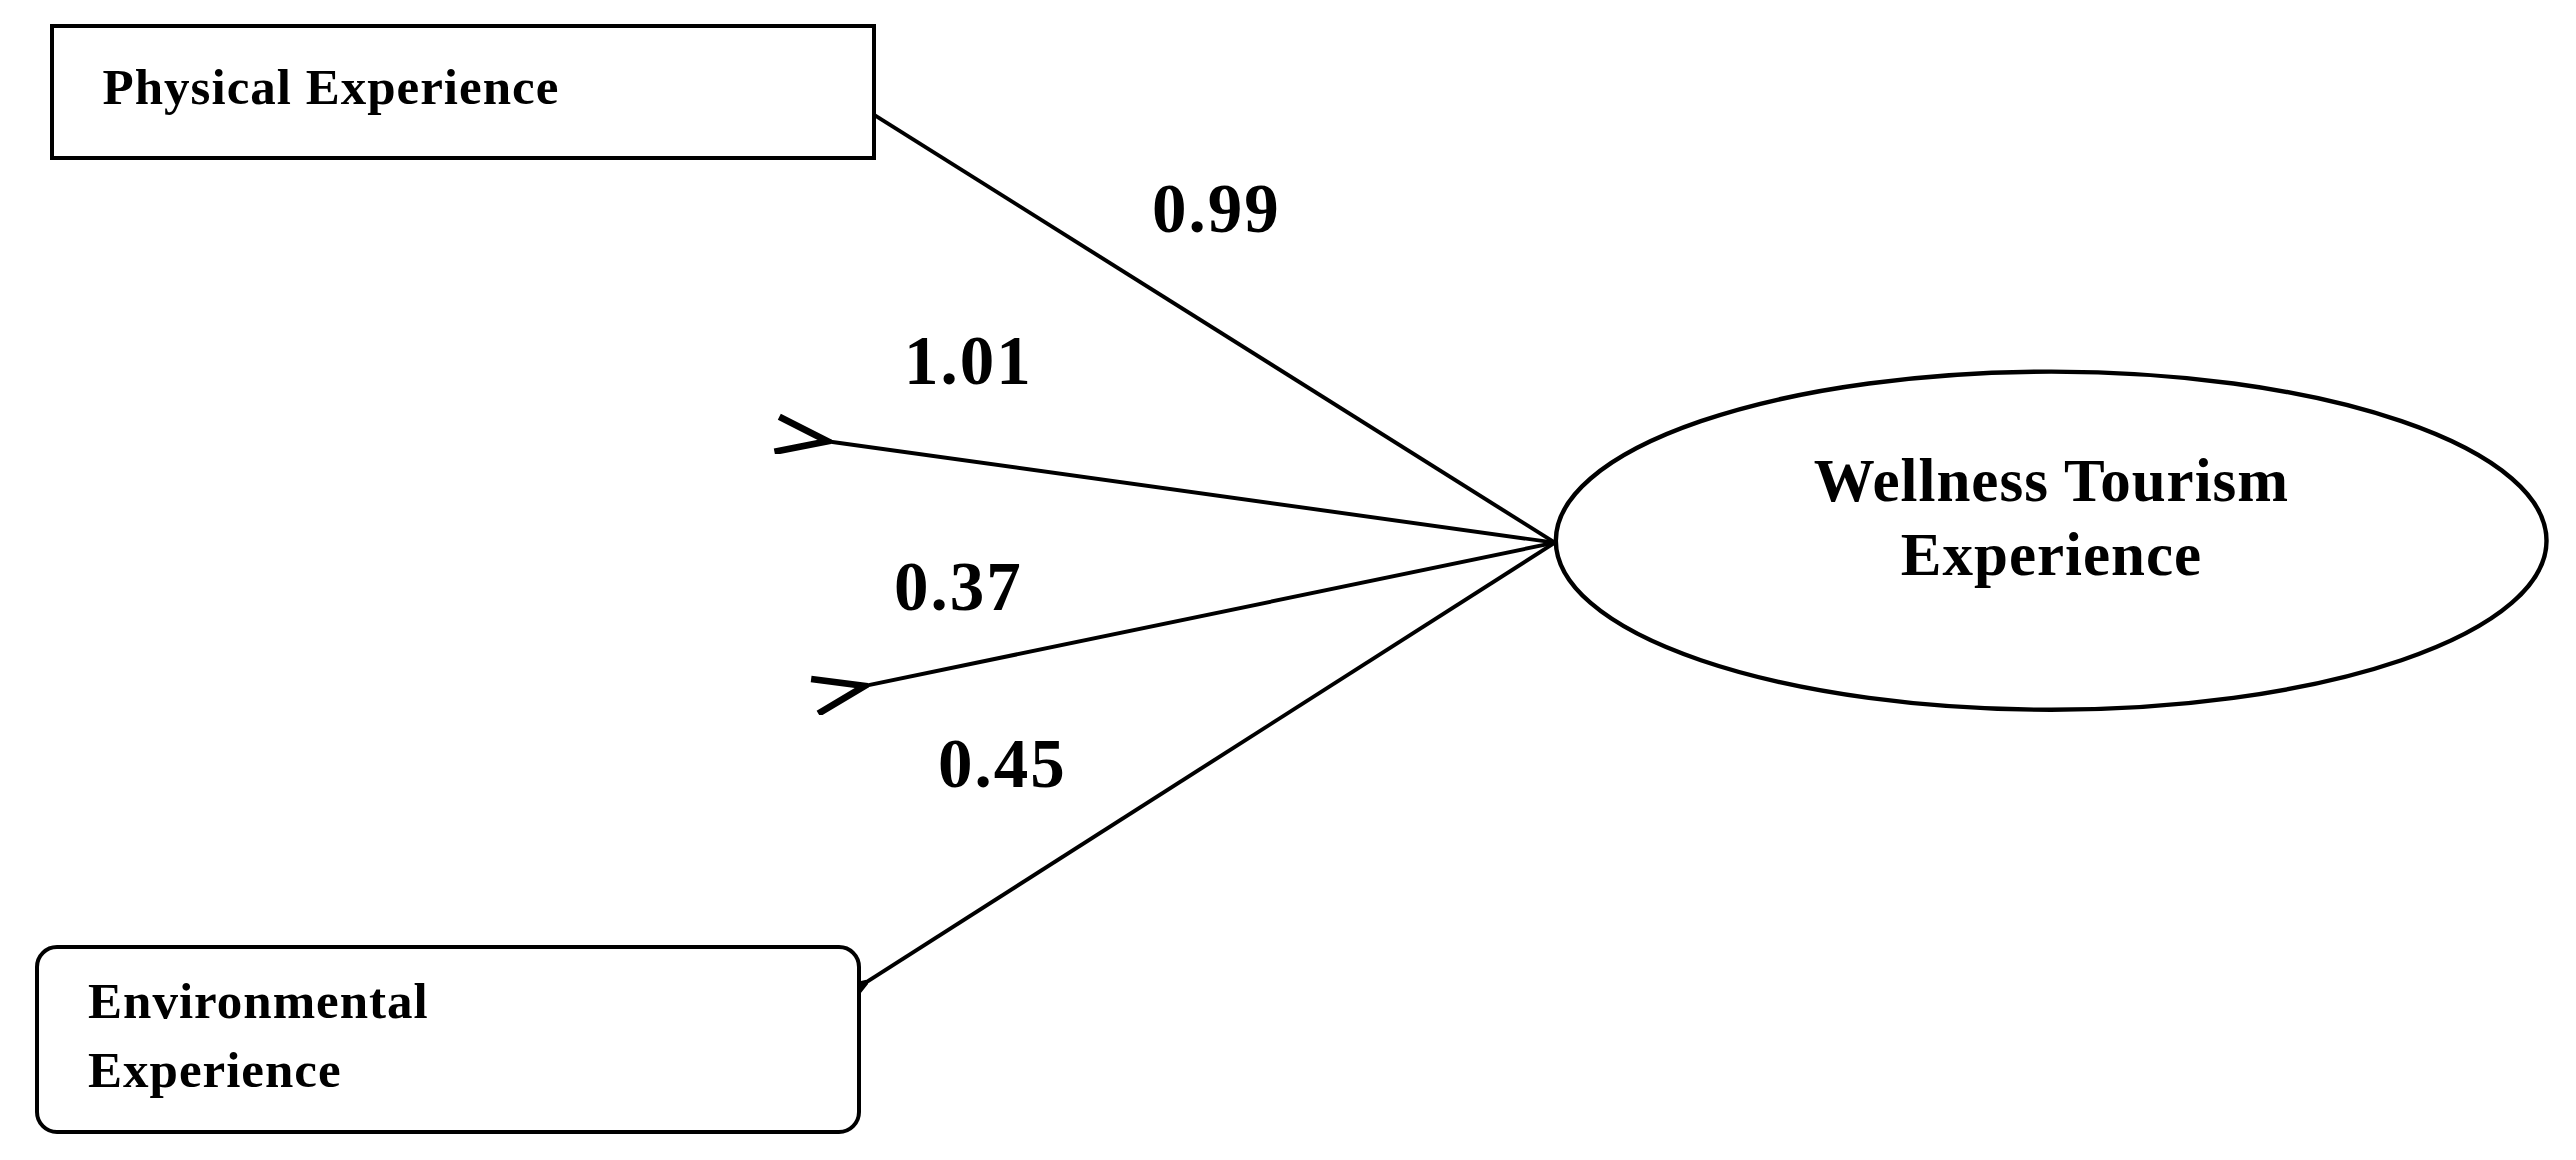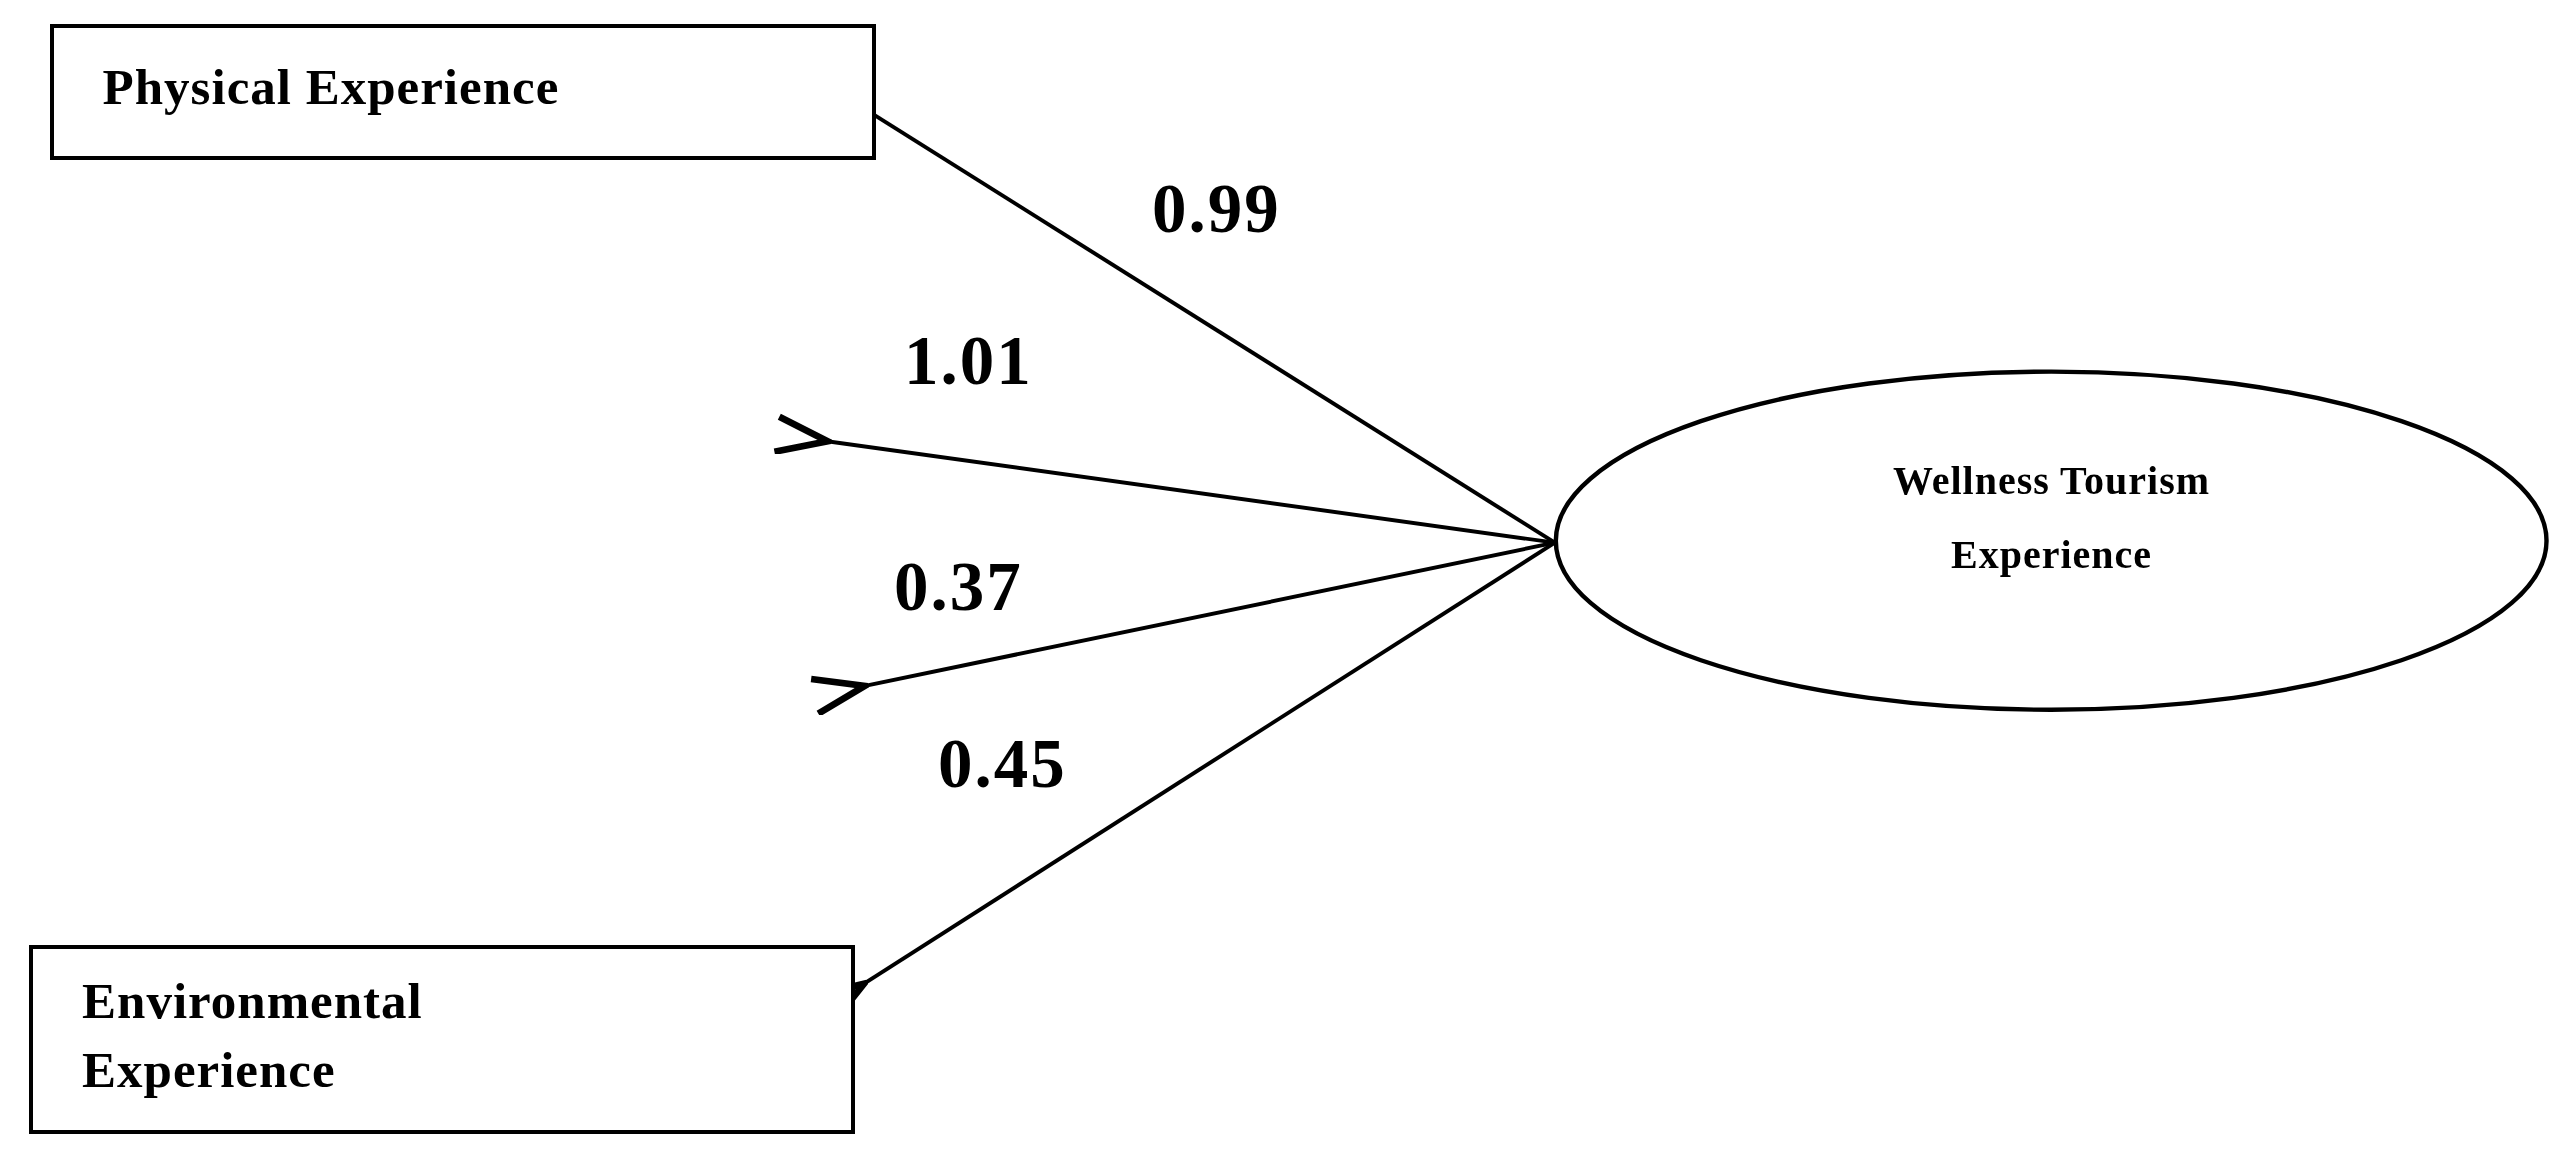--- a/index.html
+++ b/index.html
@@ -40,21 +40,21 @@
     white-space: pre-wrap;
     letter-spacing: 1px;
   }
   .latent-label {
     position: absolute;
     left: 1609px;
     top: 444px;
     width: 885px;
     text-align: center;
     font-weight: bold;
-    font-size: 40px;
+    font-size: 61px;
     line-height: 74px;
     white-space: pre-wrap;
     letter-spacing: 1px;
   }
   .coef {
     position: absolute;
     font-weight: bold;
     font-size: 69px;
     line-height: 53px;
     letter-spacing: 2px;
@@ -83,21 +83,21 @@
     <line x1="1582" y1="552" x2="874" y2="699" stroke="#000000" stroke-width="4" marker-end="url(#openArrow)"></line>
     <line x1="1582" y1="552" x2="874" y2="1004" stroke="#000000" stroke-width="4" marker-end="url(#openArrow)"></line>
   </svg>
 
   <div class="obs-box" style="left:23.6px; top:23.6px; width:826px; height:136px;margin-left:26px;">
     <span class="box-label">Physical Experience</span>
   </div>
 
 
 
-  <div class="obs-box" style="left:29px; top:945px; width:826px; height:189px;">
+  <div class="obs-box" style="left:35px; top:945px; width:826px; height:189px;border-radius:22px;">
     <span class="box-label">Environmental
 Experience</span>
   </div>
 
   <div class="latent-label">Wellness Tourism
 Experience</div>
 
   <div class="coef coef-1">0.99</div>
   <div class="coef coef-2">1.01</div>
   <div class="coef coef-3">0.37</div>

